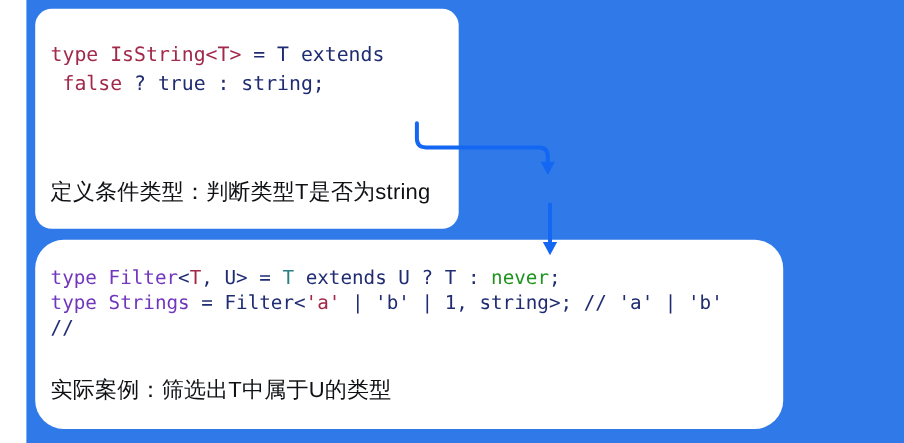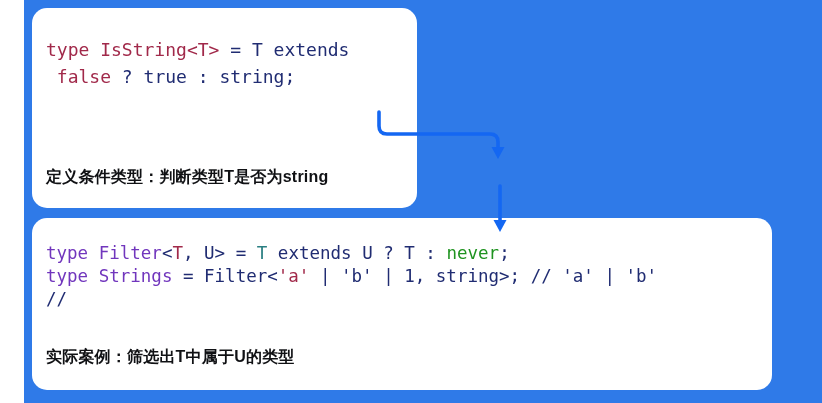--- a/index.html
+++ b/index.html
@@ -25,21 +25,21 @@
     overflow: hidden;
     margin-left: 24px;
   }
   .panel {
     position: absolute;
     background: var(--panel);
     border-radius: 15px;
   }
   .panel-def  { left: 8px;   top: 8px;   width: 385px; height: 200px; }
   .panel-use  { left: 408px; top: 8px;   width: 406px; height: 200px; }
-  .panel-ex   { left: 8px;   top: 218px; width: 740px; height: 172px; }
+  .panel-ex   { left: 8px;   top: 218px; width: 680px; height: 172px; border-radius: 26px; }
 
   .code {
     position: absolute;
     left: 14px;
     top: 28px;
     white-space: pre;
   }
   .code-mono {
     font-family: "DejaVu Sans Mono", "Liberation Mono", monospace;
     font-size: 18px;
@@ -57,22 +57,22 @@
   .tok-navy   { color: var(--tok-navy); }
   .tok-purple { color: var(--tok-purple); }
   .tok-teal   { color: var(--tok-teal); }
   .tok-green  { color: var(--tok-green); }
   .tok-plain  { color: var(--tok-plain); }
 
   .caption {
     position: absolute;
     left: 14px;
     bottom: 20px;
-    font-size: 16px;
-    font-weight: bold;
+    font-size: 20px;
+    font-weight: normal;
     color: var(--caption);
     letter-spacing: 0.2px;
     white-space: nowrap;
   }
   .panel-use .caption { left: 13px; }
   .panel-ex  .caption { bottom: 22px; text-align: right; }
 
   .arrows {
     position: absolute;
     left: 0; top: 0;

